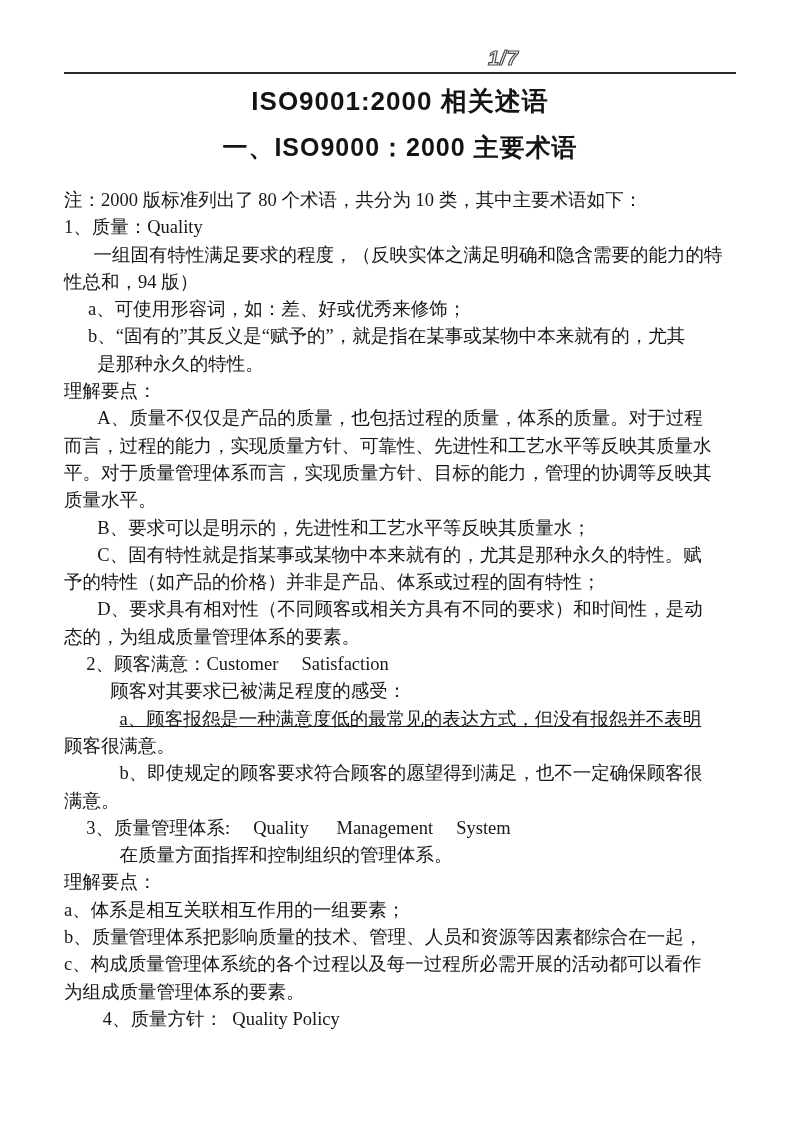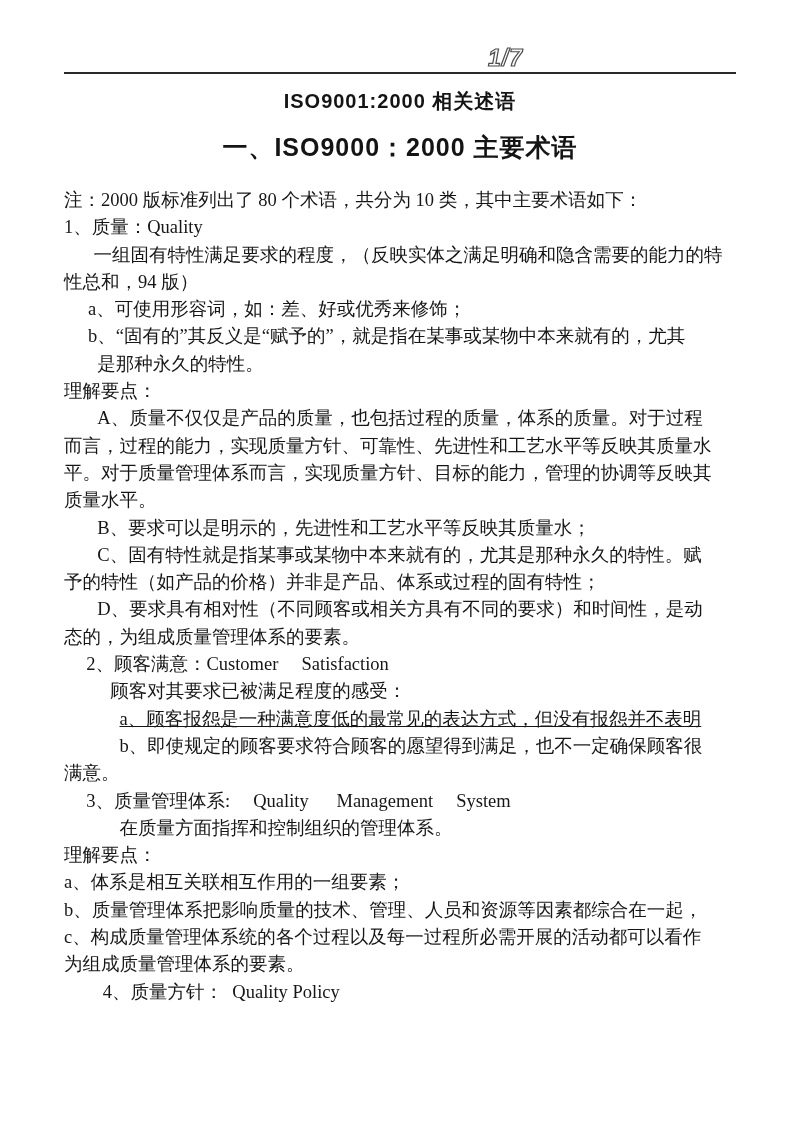--- a/index.html
+++ b/index.html
@@ -15,37 +15,37 @@
     color: #141414;
   }
   .header { padding-top: 46px; }
   .page-num {
     margin-left: 424px;
     height: 26px;
     width: fit-content;
     font-family: "Liberation Sans", "DejaVu Sans", sans-serif;
     font-style: italic;
     font-weight: bold;
-    font-size: 23px;
+    font-size: 20px;
     line-height: 24px;
     color: #fafafa;
     -webkit-text-stroke: 1.2px #4d4d4d;
     letter-spacing: 1px;
   }
   .rule {
     border: none;
     border-top: 2px solid #2a2a2a;
     margin: 0;
   }
   .title {
     margin-top: 15px;
     text-align: center;
     font-family: "Liberation Sans", "DejaVu Sans", sans-serif;
     font-weight: bold;
-    font-size: 20px;
+    font-size: 26px;
     line-height: 24px;
     letter-spacing: 1px;
   }
   .subtitle {
     margin-top: 21px;
     text-align: center;
     font-family: "Liberation Sans", "DejaVu Sans", sans-serif;
     font-weight: bold;
     font-size: 25px;
     line-height: 27px;
@@ -108,20 +108,21 @@
     <div class="line" style="padding-left: 1.8em;">D、要求具有相对性（不同顾客或相关方具有不同的要求）和时间性，是动</div>
 
     <div class="line" style="padding-left: 0em;">态的，为组成质量管理体系的要素。</div>
 
     <div class="line" style="padding-left: 1.2em;">2、顾客满意：Customer     Satisfaction</div>
 
     <div class="line" style="padding-left: 2.5em;">顾客对其要求已被满足程度的感受：</div>
 
     <div class="line" style="padding-left: 3em; text-decoration: underline;">a、顾客报怨是一种满意度低的最常见的表达方式，但没有报怨并不表明</div>
 
+    <div class="line" style="padding-left: 0em;">顾客很满意。</div>
 
     <div class="line" style="padding-left: 3em;">b、即使规定的顾客要求符合顾客的愿望得到满足，也不一定确保顾客很</div>
 
     <div class="line" style="padding-left: 0em;">满意。</div>
 
     <div class="line" style="padding-left: 1.2em;">3、质量管理体系:     Quality      Management     System</div>
 
     <div class="line" style="padding-left: 3em;">在质量方面指挥和控制组织的管理体系。</div>
 
     <div class="line" style="padding-left: 0em;">理解要点：</div>

